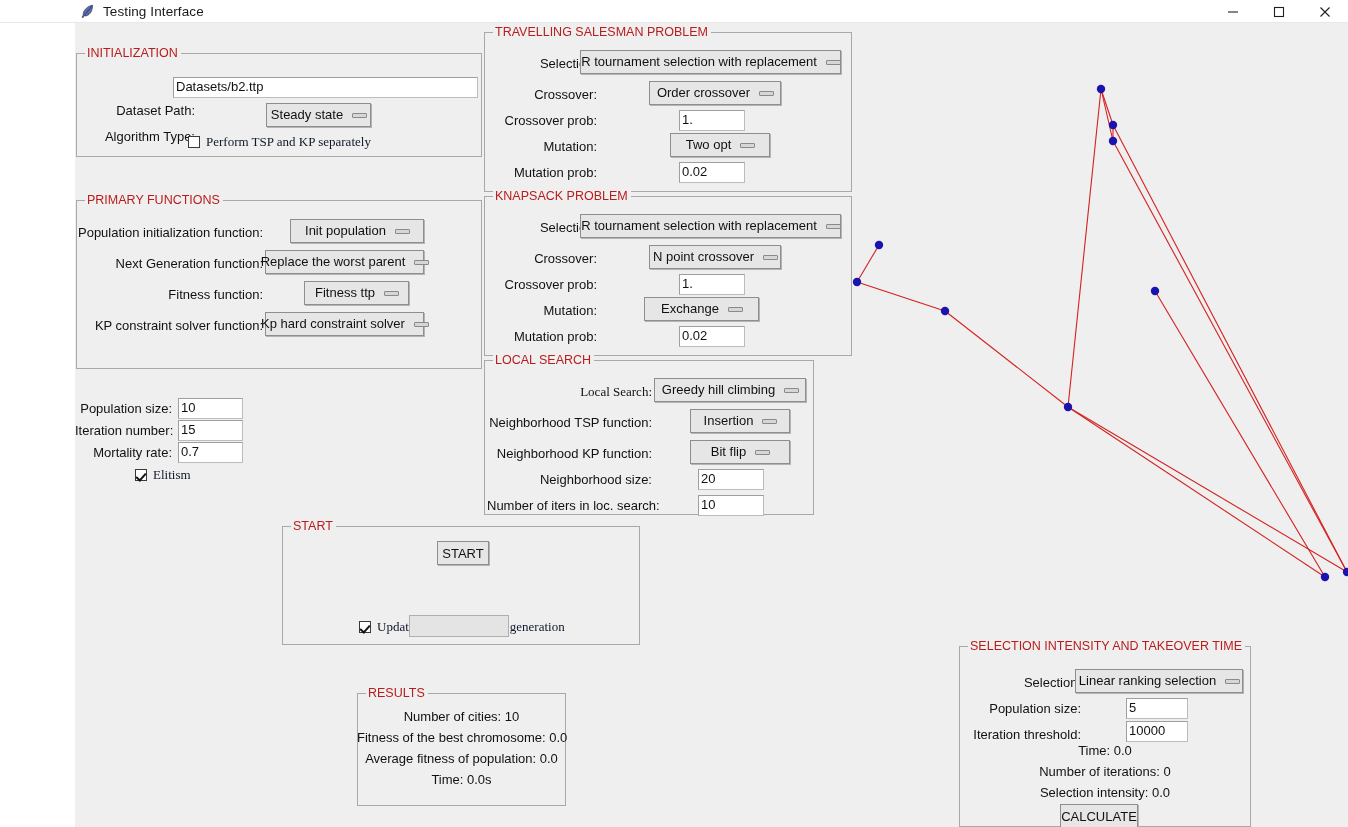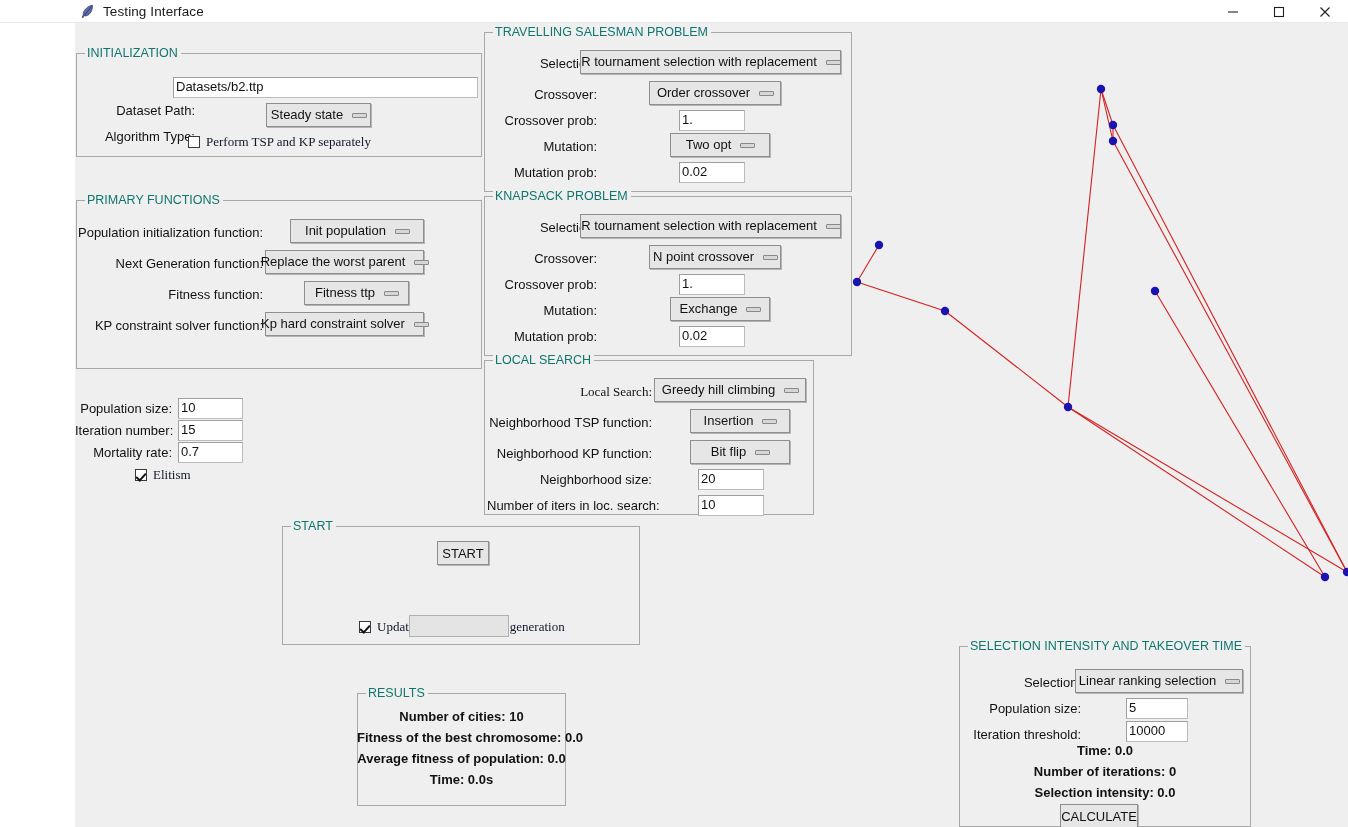--- a/index.html
+++ b/index.html
@@ -68,35 +68,35 @@
     position: absolute;
     border: 1px solid #a8a8a8;
     background: transparent;
   }
   .group > .glabel {
     position: absolute;
     top: -8px; left: 8px;
     background: #efefef;
     padding: 0 3px 0 2px;
     font-size: 12.5px;
-    color: #0f766e;
+    color: #b91c1c;
     line-height: 14px;
     white-space: nowrap;
   }
 
   
   .lbl {
     position: absolute;
     font-size: 13px;
     color: #111111;
     line-height: 16px;
     white-space: nowrap;
   }
   .lbl.r { text-align: right; }
-  .lbl.c { text-align: center; font-weight: bold; }
+  .lbl.c { text-align: center; }
 
   
   .entry {
     position: absolute;
     background: #ffffff;
     border: 1px solid #bcbcbc;
     border-top-color: #9f9f9f;
     border-left-color: #9f9f9f;
     font-size: 13px;
     color: #111111;
@@ -358,21 +358,21 @@
     <div class="lbl r" style="left:412px; top:228px; width:110px;">Crossover:</div>
     <div class="optmenu" style="left:574px; top:222px; width:132px; height:24px;">
       <span class="optlabel">N point crossover</span>
       <span class="optarrow"></span>
     </div>
 
     <div class="lbl r" style="left:412px; top:254px; width:110px;">Crossover prob:</div>
     <div class="entry" style="left:604px; top:251px; width:66px; height:21px;">1.</div>
 
     <div class="lbl r" style="left:412px; top:280px; width:110px;">Mutation:</div>
-    <div class="optmenu" style="left:595px; top:274px; width:100px; height:24px;">
+    <div class="optmenu" style="left:569px; top:274px; width:115px; height:24px;">
       <span class="optlabel">Exchange</span>
       <span class="optarrow"></span>
     </div>
 
     <div class="lbl r" style="left:412px; top:306px; width:110px;">Mutation prob:</div>
     <div class="entry" style="left:604px; top:303px; width:66px; height:21px;">0.02</div>
 
     <div class="group" style="left:409px; top:337px; width:330px; height:155px;">
       <span class="glabel">LOCAL SEARCH</span>
     </div>

